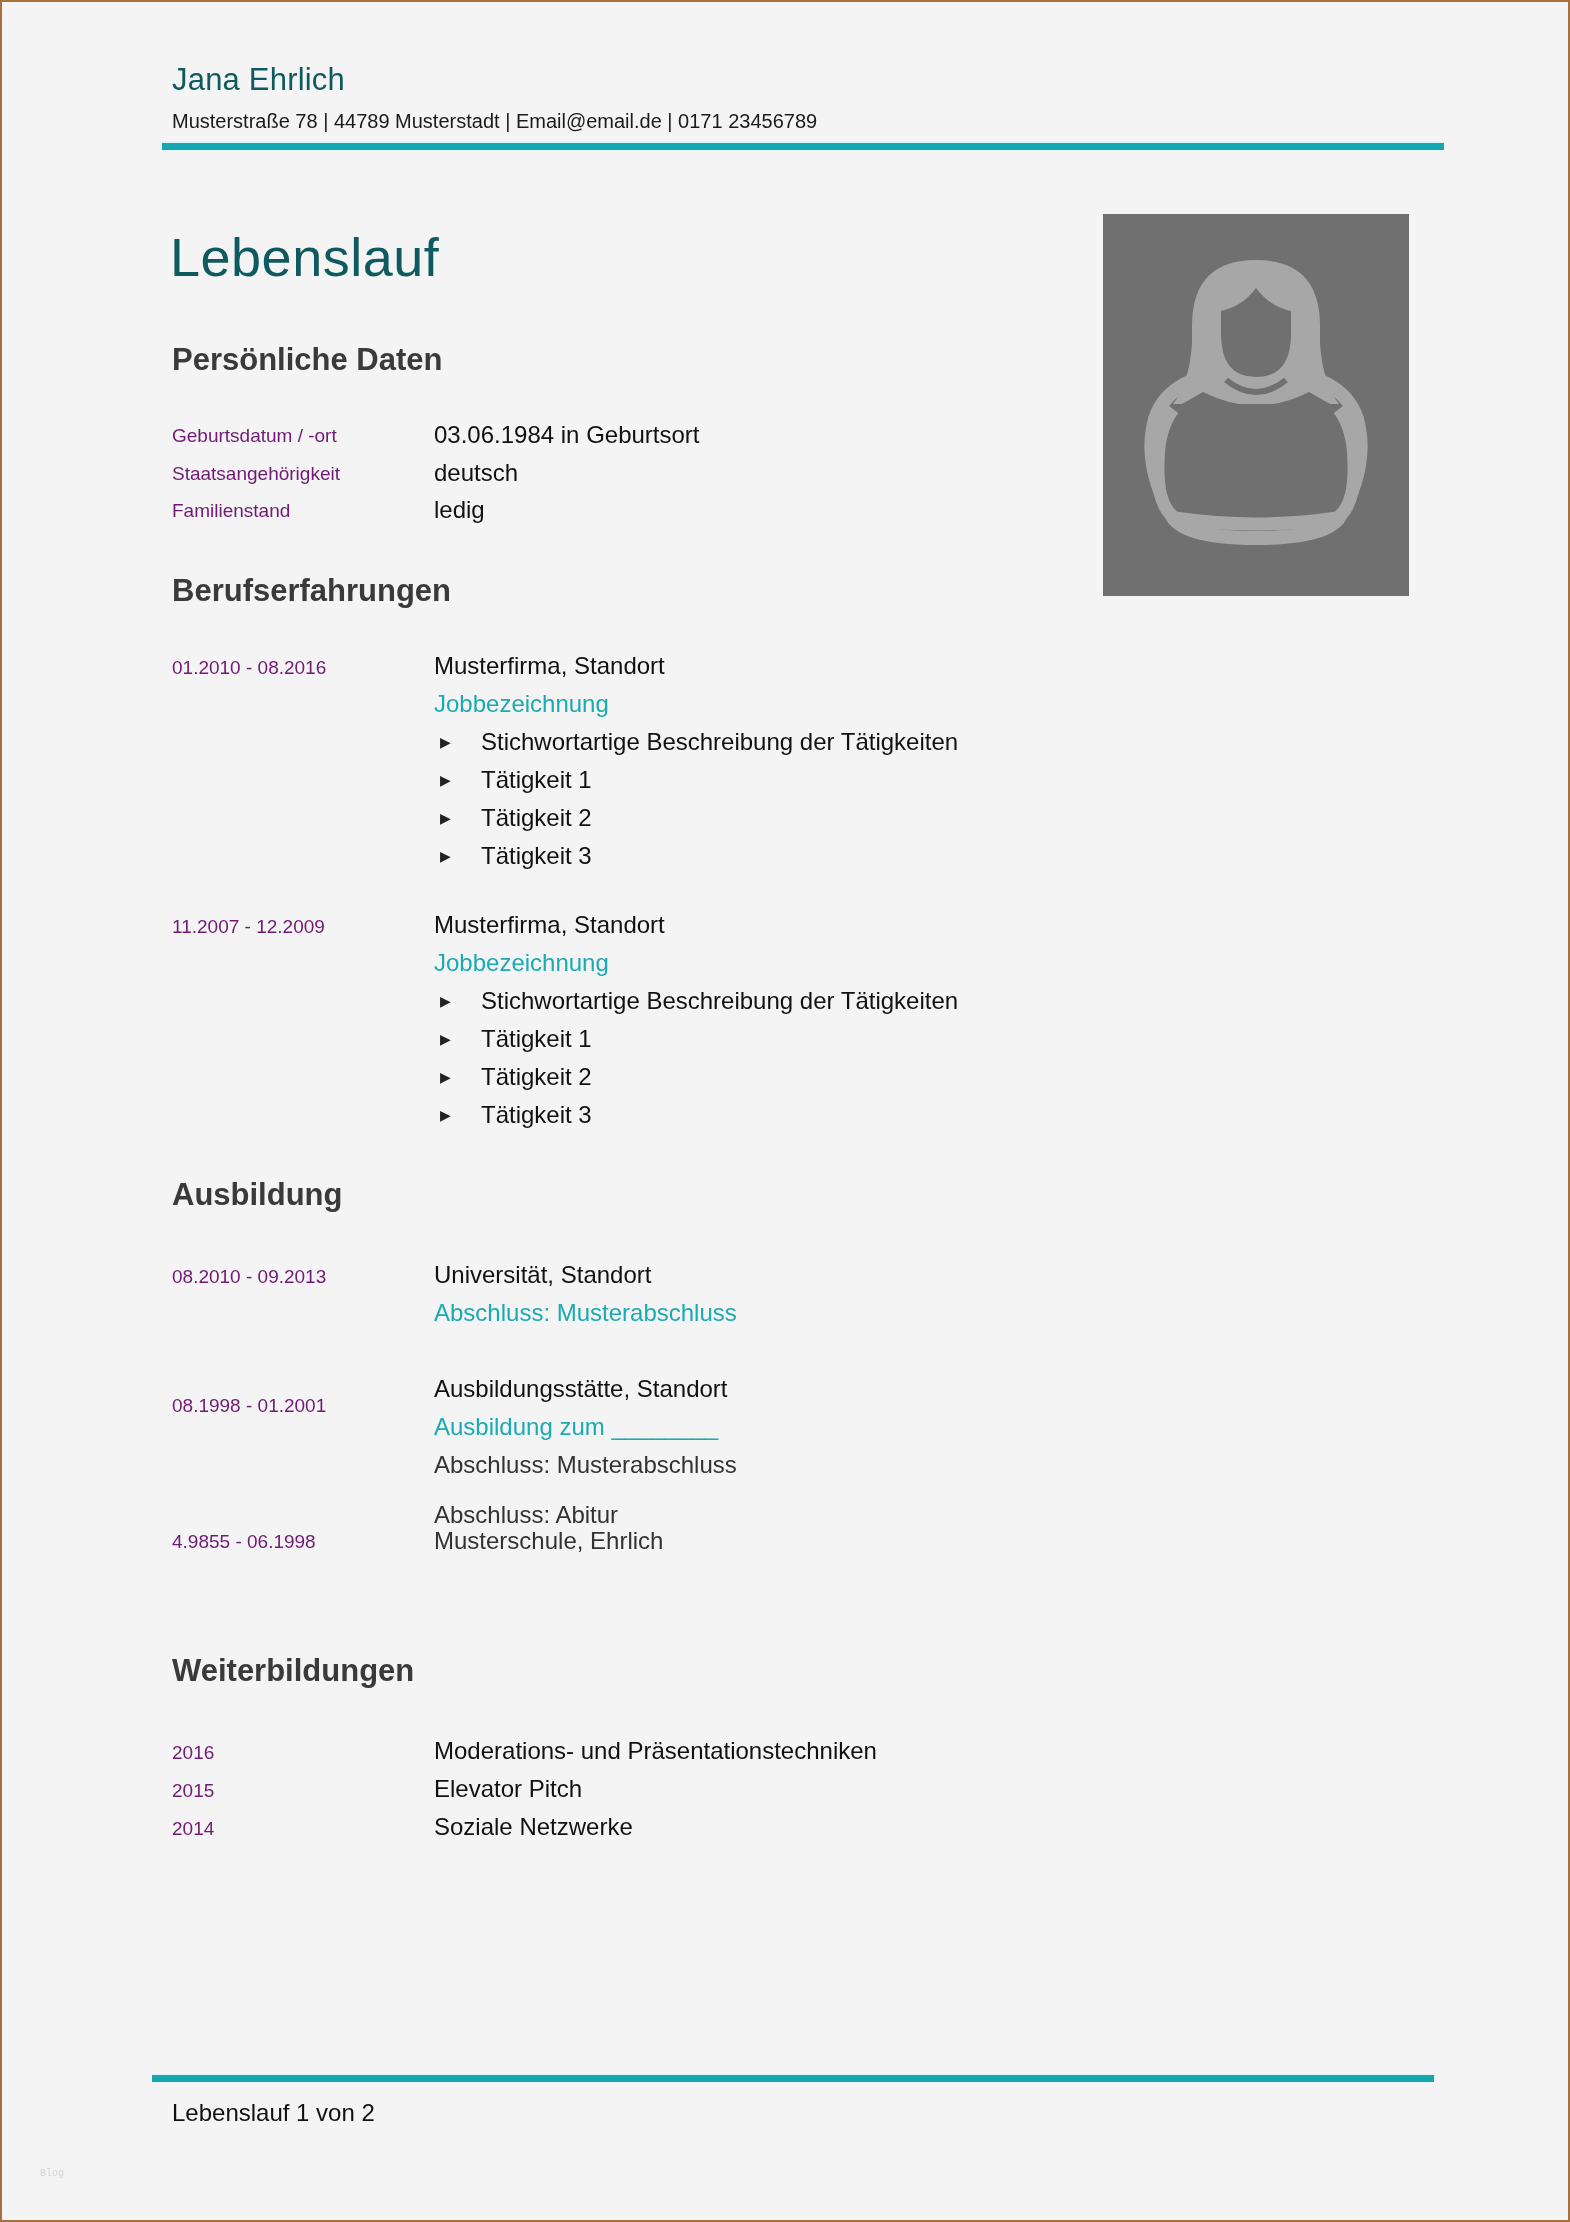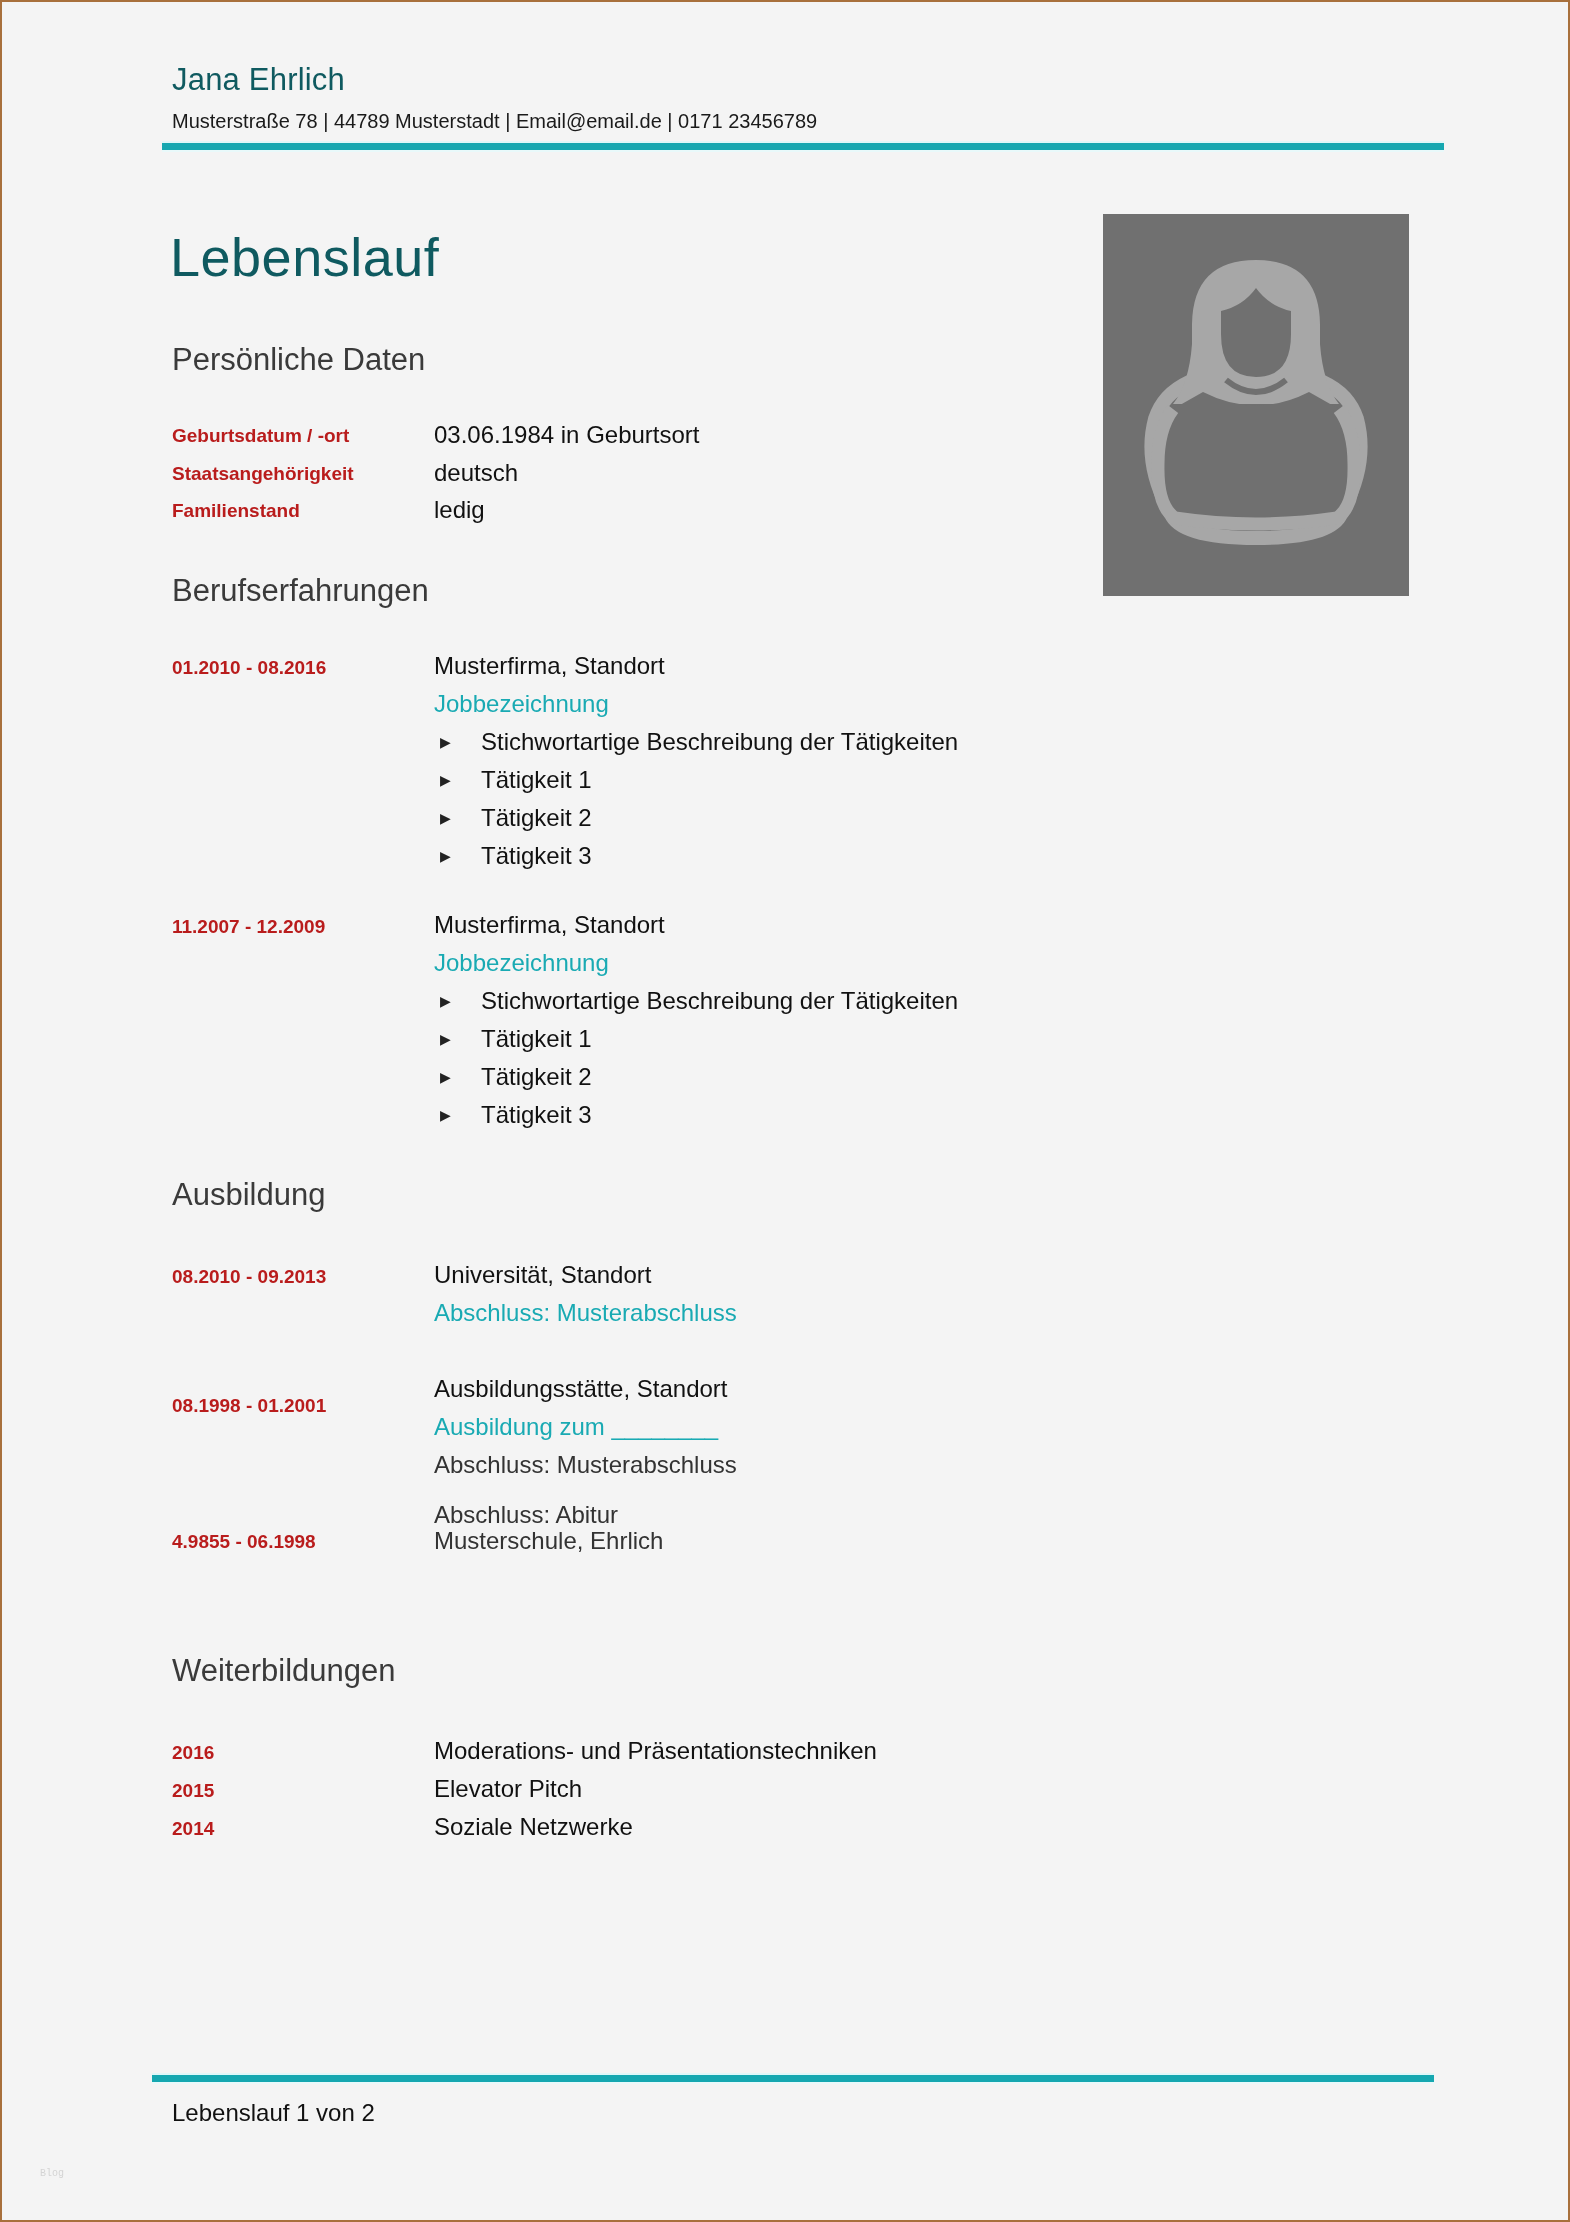--- a/index.html
+++ b/index.html
@@ -13,22 +13,22 @@
     position:absolute; left:0; top:0; width:1566px; height:2218px;
     border:2px solid #a8703c; box-sizing:content-box;
   }
   .abs { position:absolute; white-space:nowrap; }
   .name { left:172px; top:62px; font-size:31px; color:#0f5a60; letter-spacing:0.2px; }
   .contact { left:172px; top:110px; font-size:20px; color:#1a1a1a; }
   .bar { position:absolute; height:7px; background:#15a7b0; box-shadow:0 -2px 0 #dff7f8, 0 2px 0 #e9f9fa; }
   .bar-top { left:162px; top:143px; width:1282px; }
   .bar-bottom { left:152px; top:2075px; width:1282px; }
   .title { left:170px; top:226px; font-size:54px; color:#0f5a60; font-weight:normal; letter-spacing:0.5px; }
-  .section { left:172px; font-size:31px; color:#3a3a3a; font-weight:normal; }
-  .label { left:172px; font-size:19px; color:#b91c1c;font-weight:bold; }
+  .section { left:172px; font-size:31px; color:#3a3a3a; font-weight:bold; }
+  .label { left:172px; font-size:19px; color:#701a75; }
   .value { left:434px; font-size:24px; color:#111; }
   .value.muted { color:#333; }
   .accent { left:434px; font-size:24px; color:#19aab3; font-weight:normal; }
   .bullet-mark { left:440px; font-size:14px; color:#222; }
   .bullet-text { left:481px; font-size:24px; color:#111; }
   .photo {
     position:absolute; left:1103px; top:214px; width:306px; height:382px;
     background:#707070;
   }
   .photo svg { position:absolute; left:0; top:0; }

